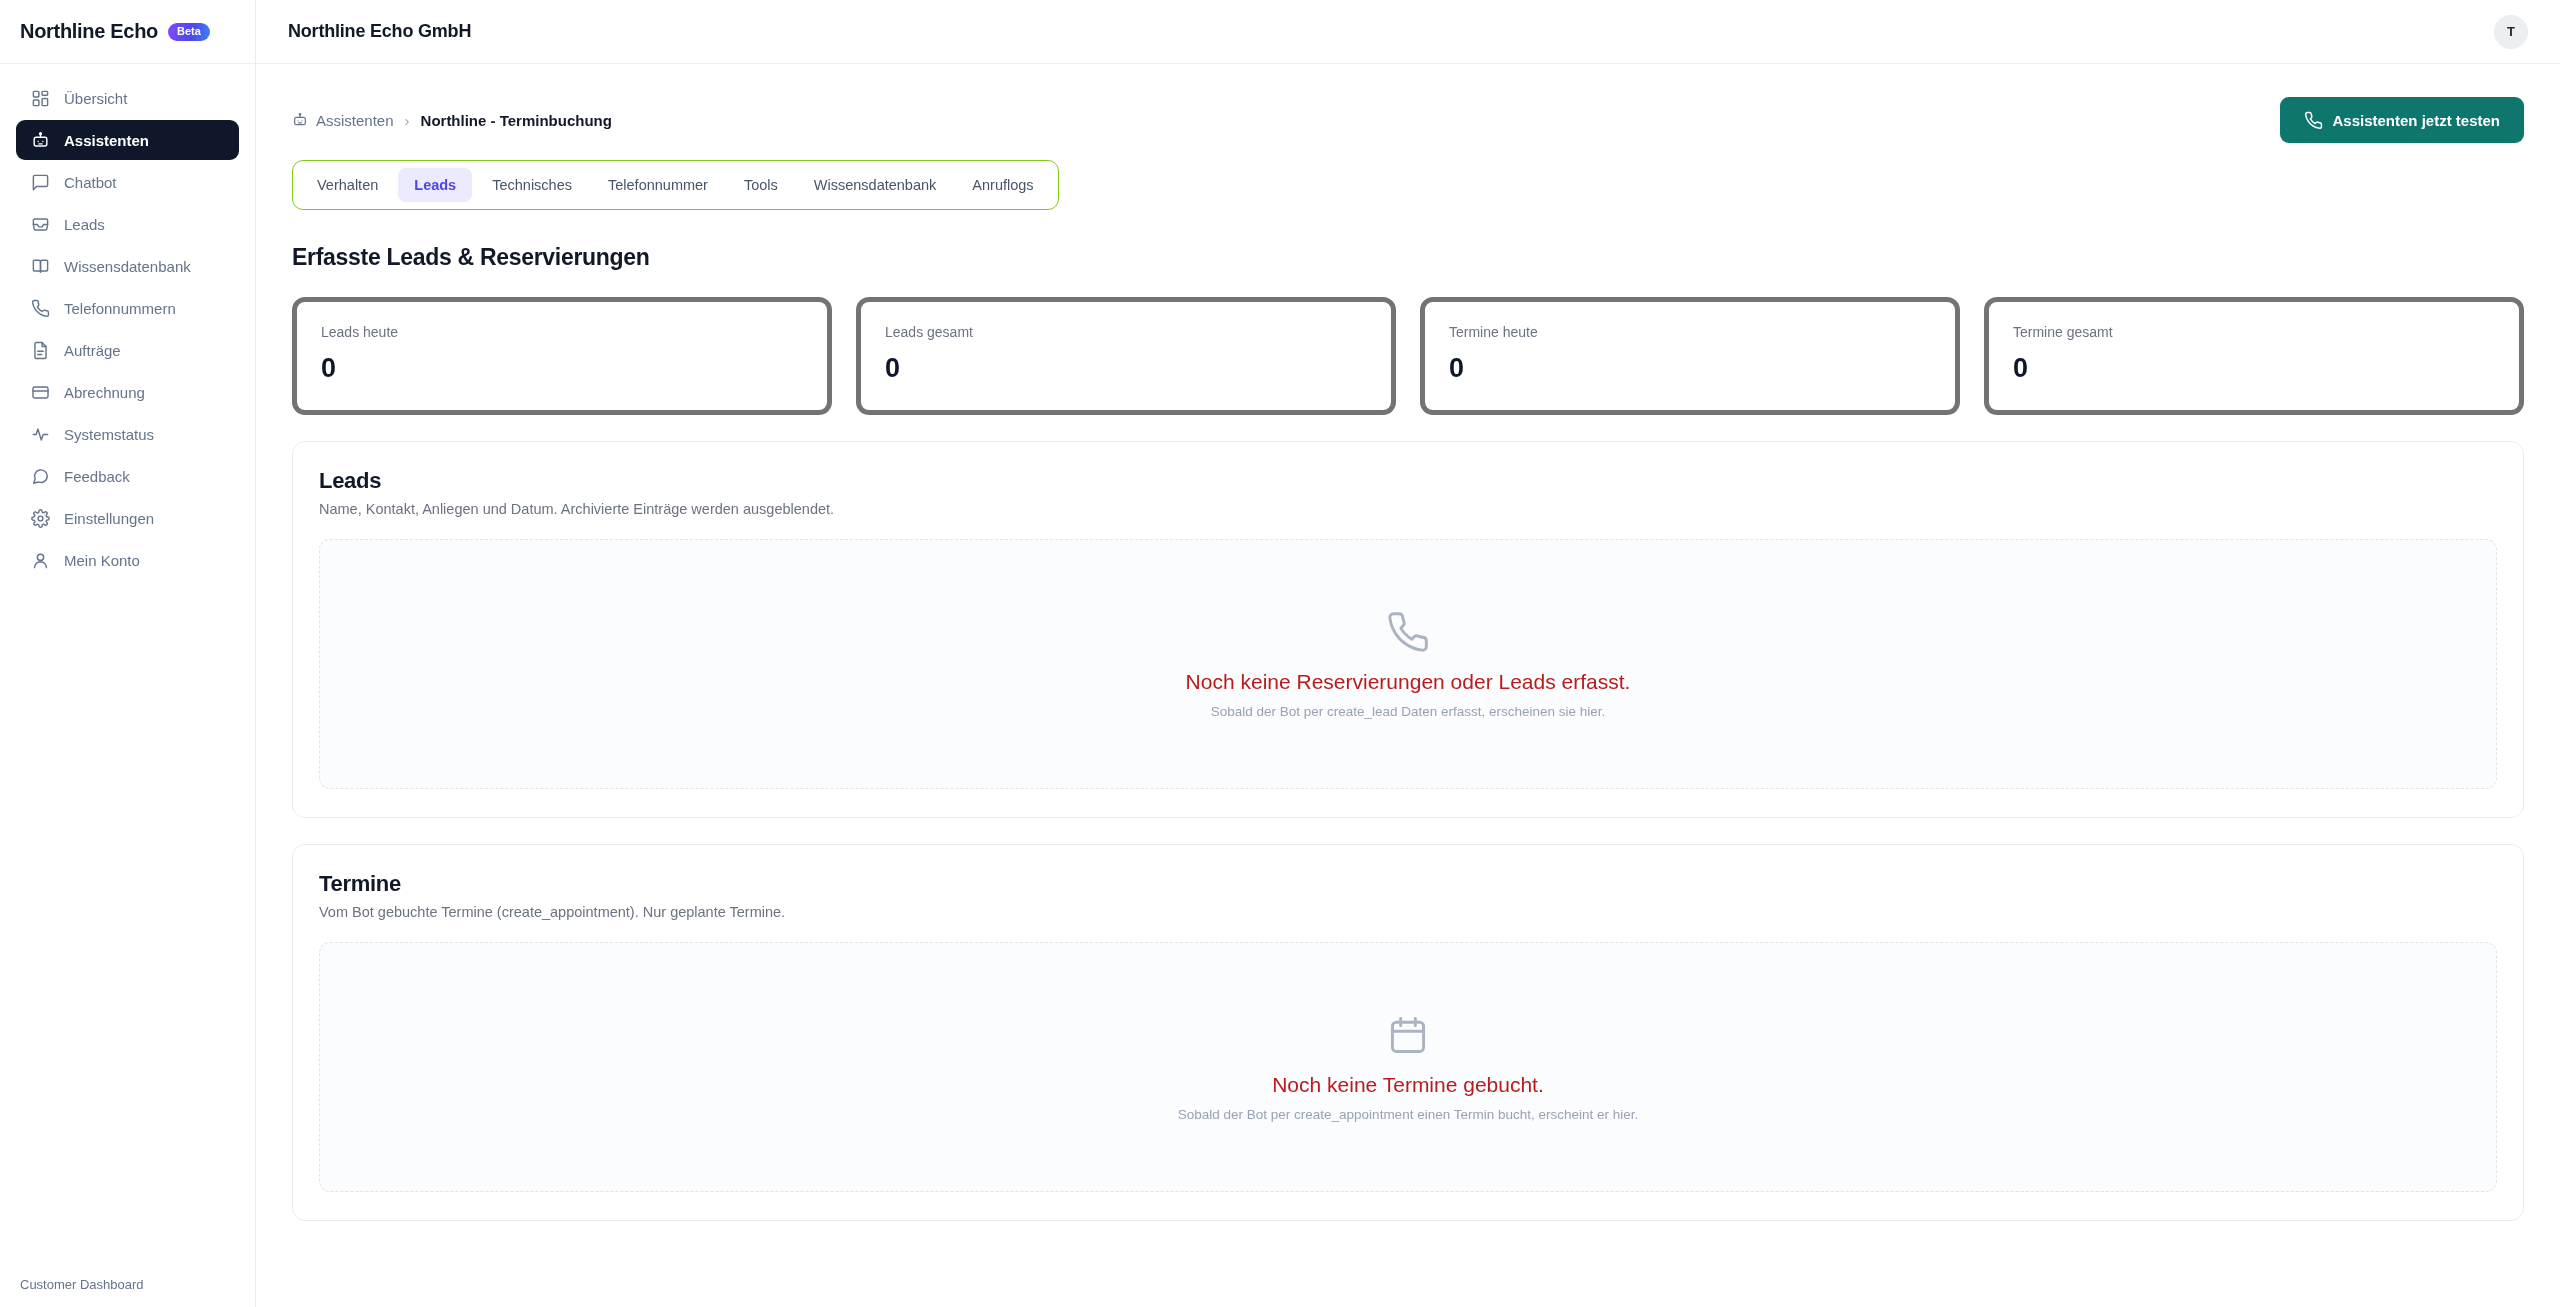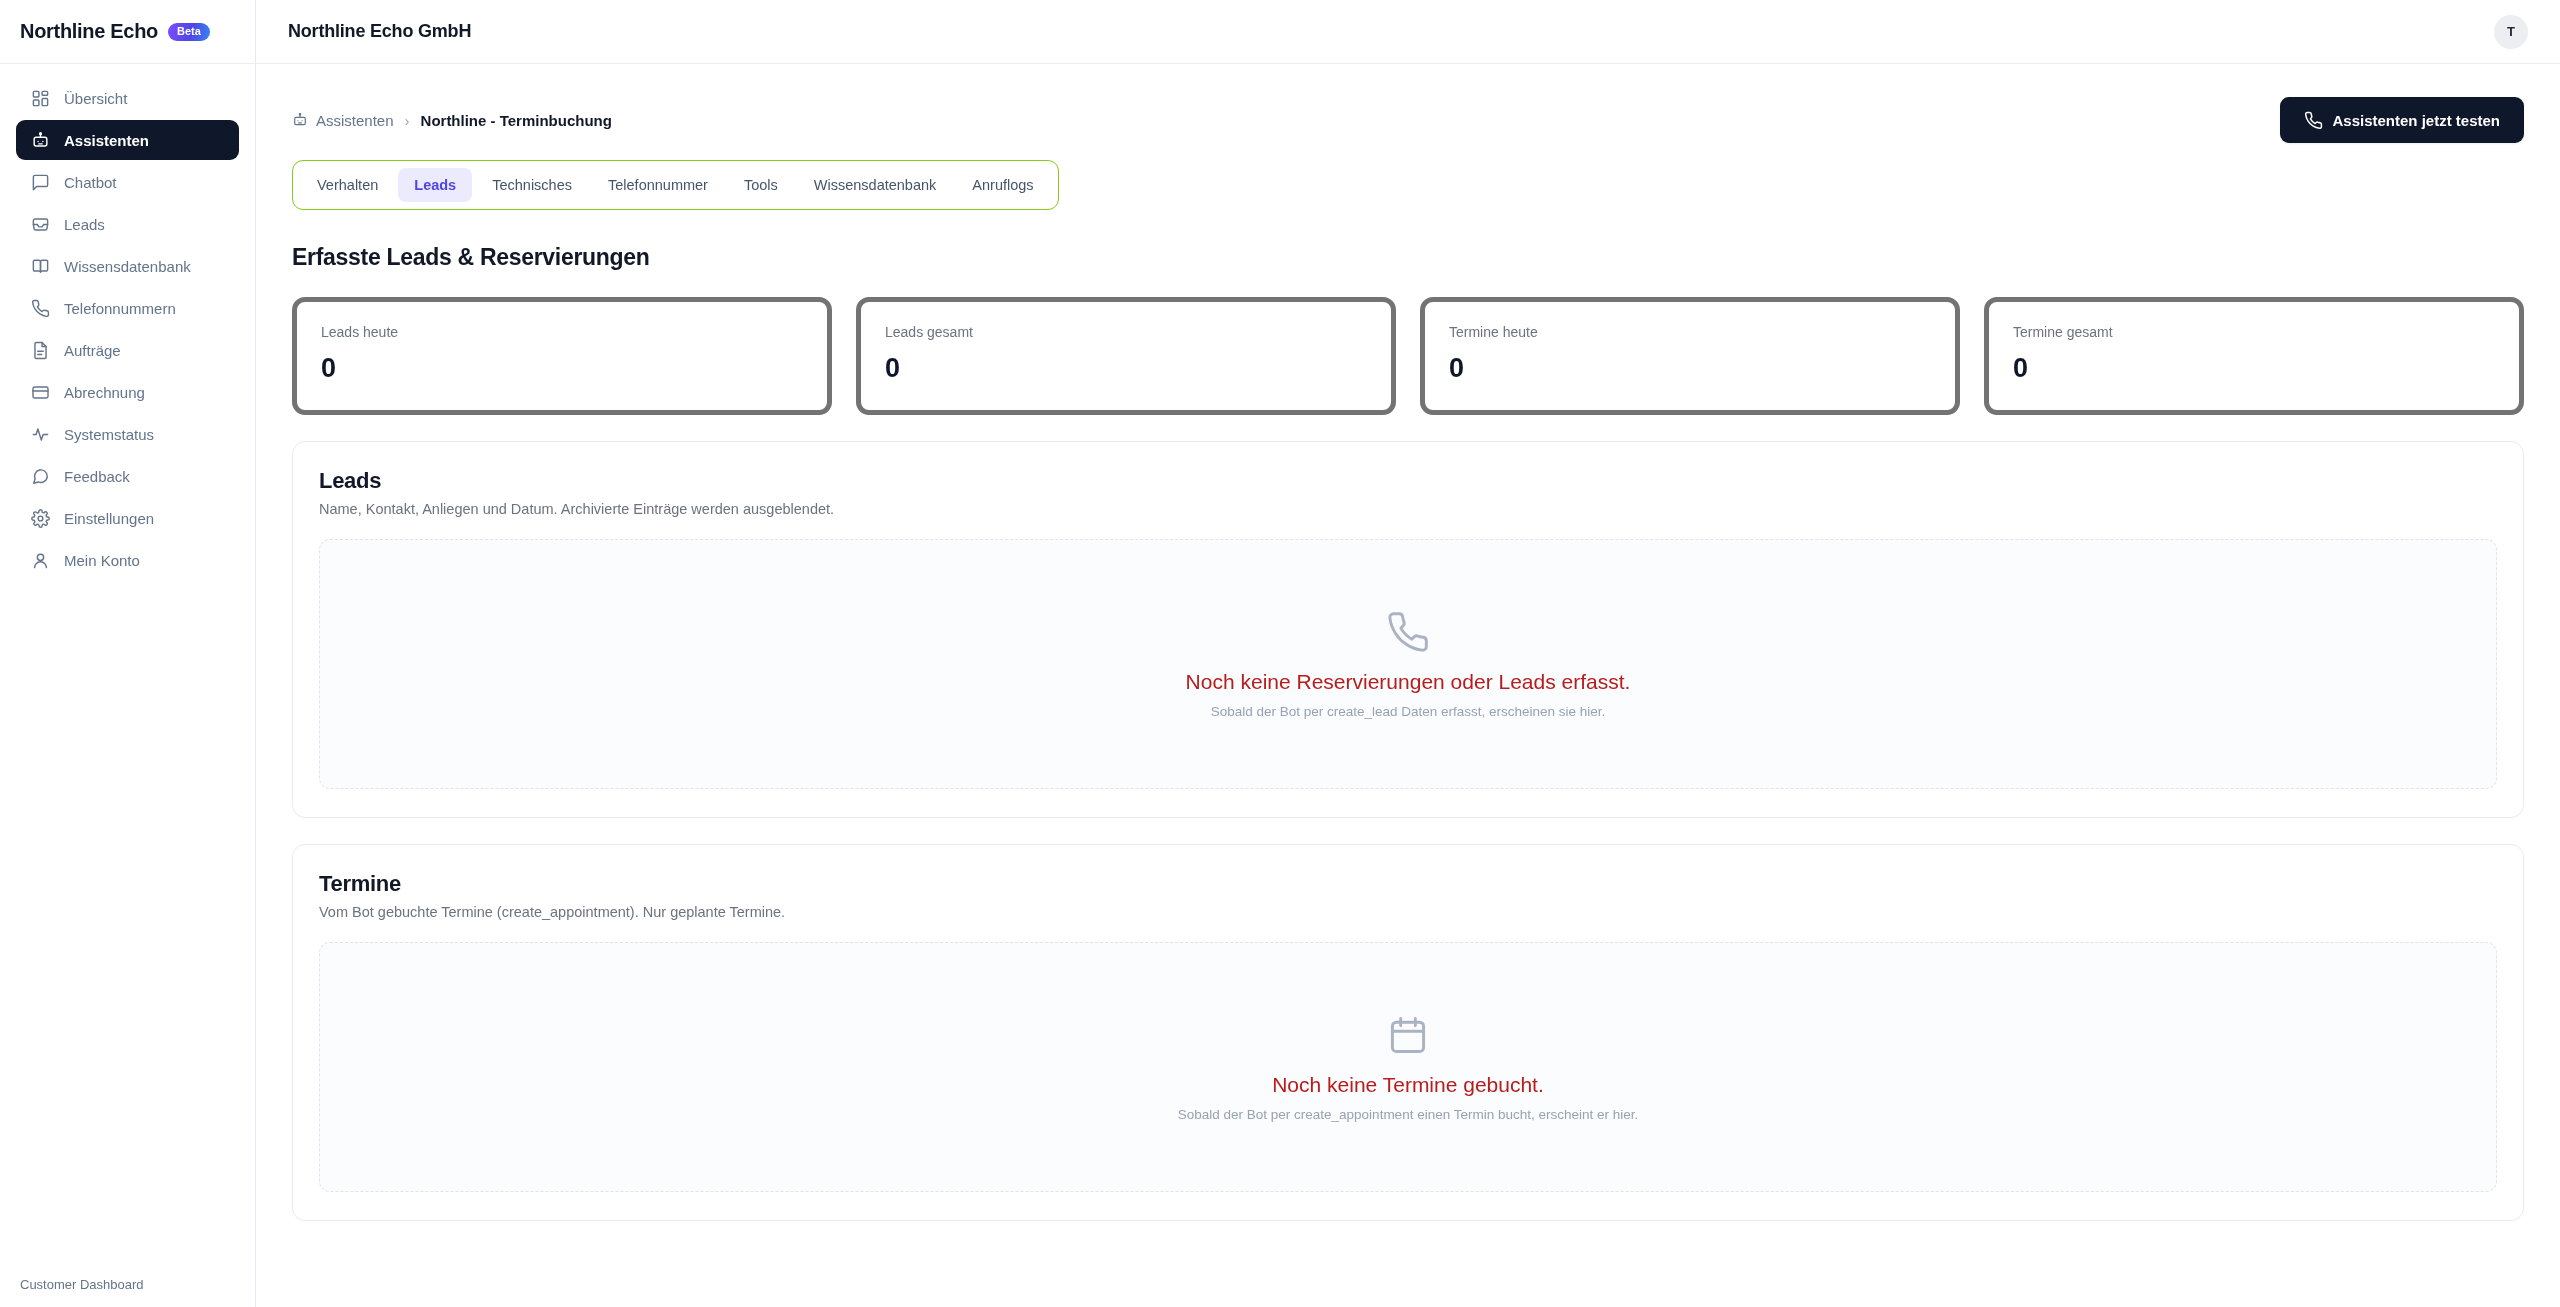--- a/index.html
+++ b/index.html
@@ -103,21 +103,21 @@
 
   .crumb-row { display: flex; align-items: center; min-height: 56px; }
   .breadcrumb { display: flex; align-items: center; gap: 11px; font-size: 15px; }
   .crumb-link { display: flex; align-items: center; gap: 8px; color: #64748b; cursor: pointer; }
   .crumb-link svg { width: 16px; height: 16px; display: block; }
   .crumb-sep { color: #9aa4b4; font-size: 15px; }
   .crumb-current { color: #111827; font-weight: 600; }
   .test-btn {
     margin-left: auto;
     display: flex; align-items: center; gap: 9px;
-    background: #0f172a; color: #ffffff;
+    background: #0f766e; color: #ffffff;
     border: none; border-radius: 9px;
     height: 46px; padding: 0 24px;
     font-size: 15px; font-weight: 600;
     font-family: inherit; cursor: pointer;
     box-shadow: 0 1px 2px rgba(16,24,40,.08);
     white-space: nowrap;
   }
   .test-btn svg { width: 19px; height: 19px; display: block; }
 
   .tabs {

